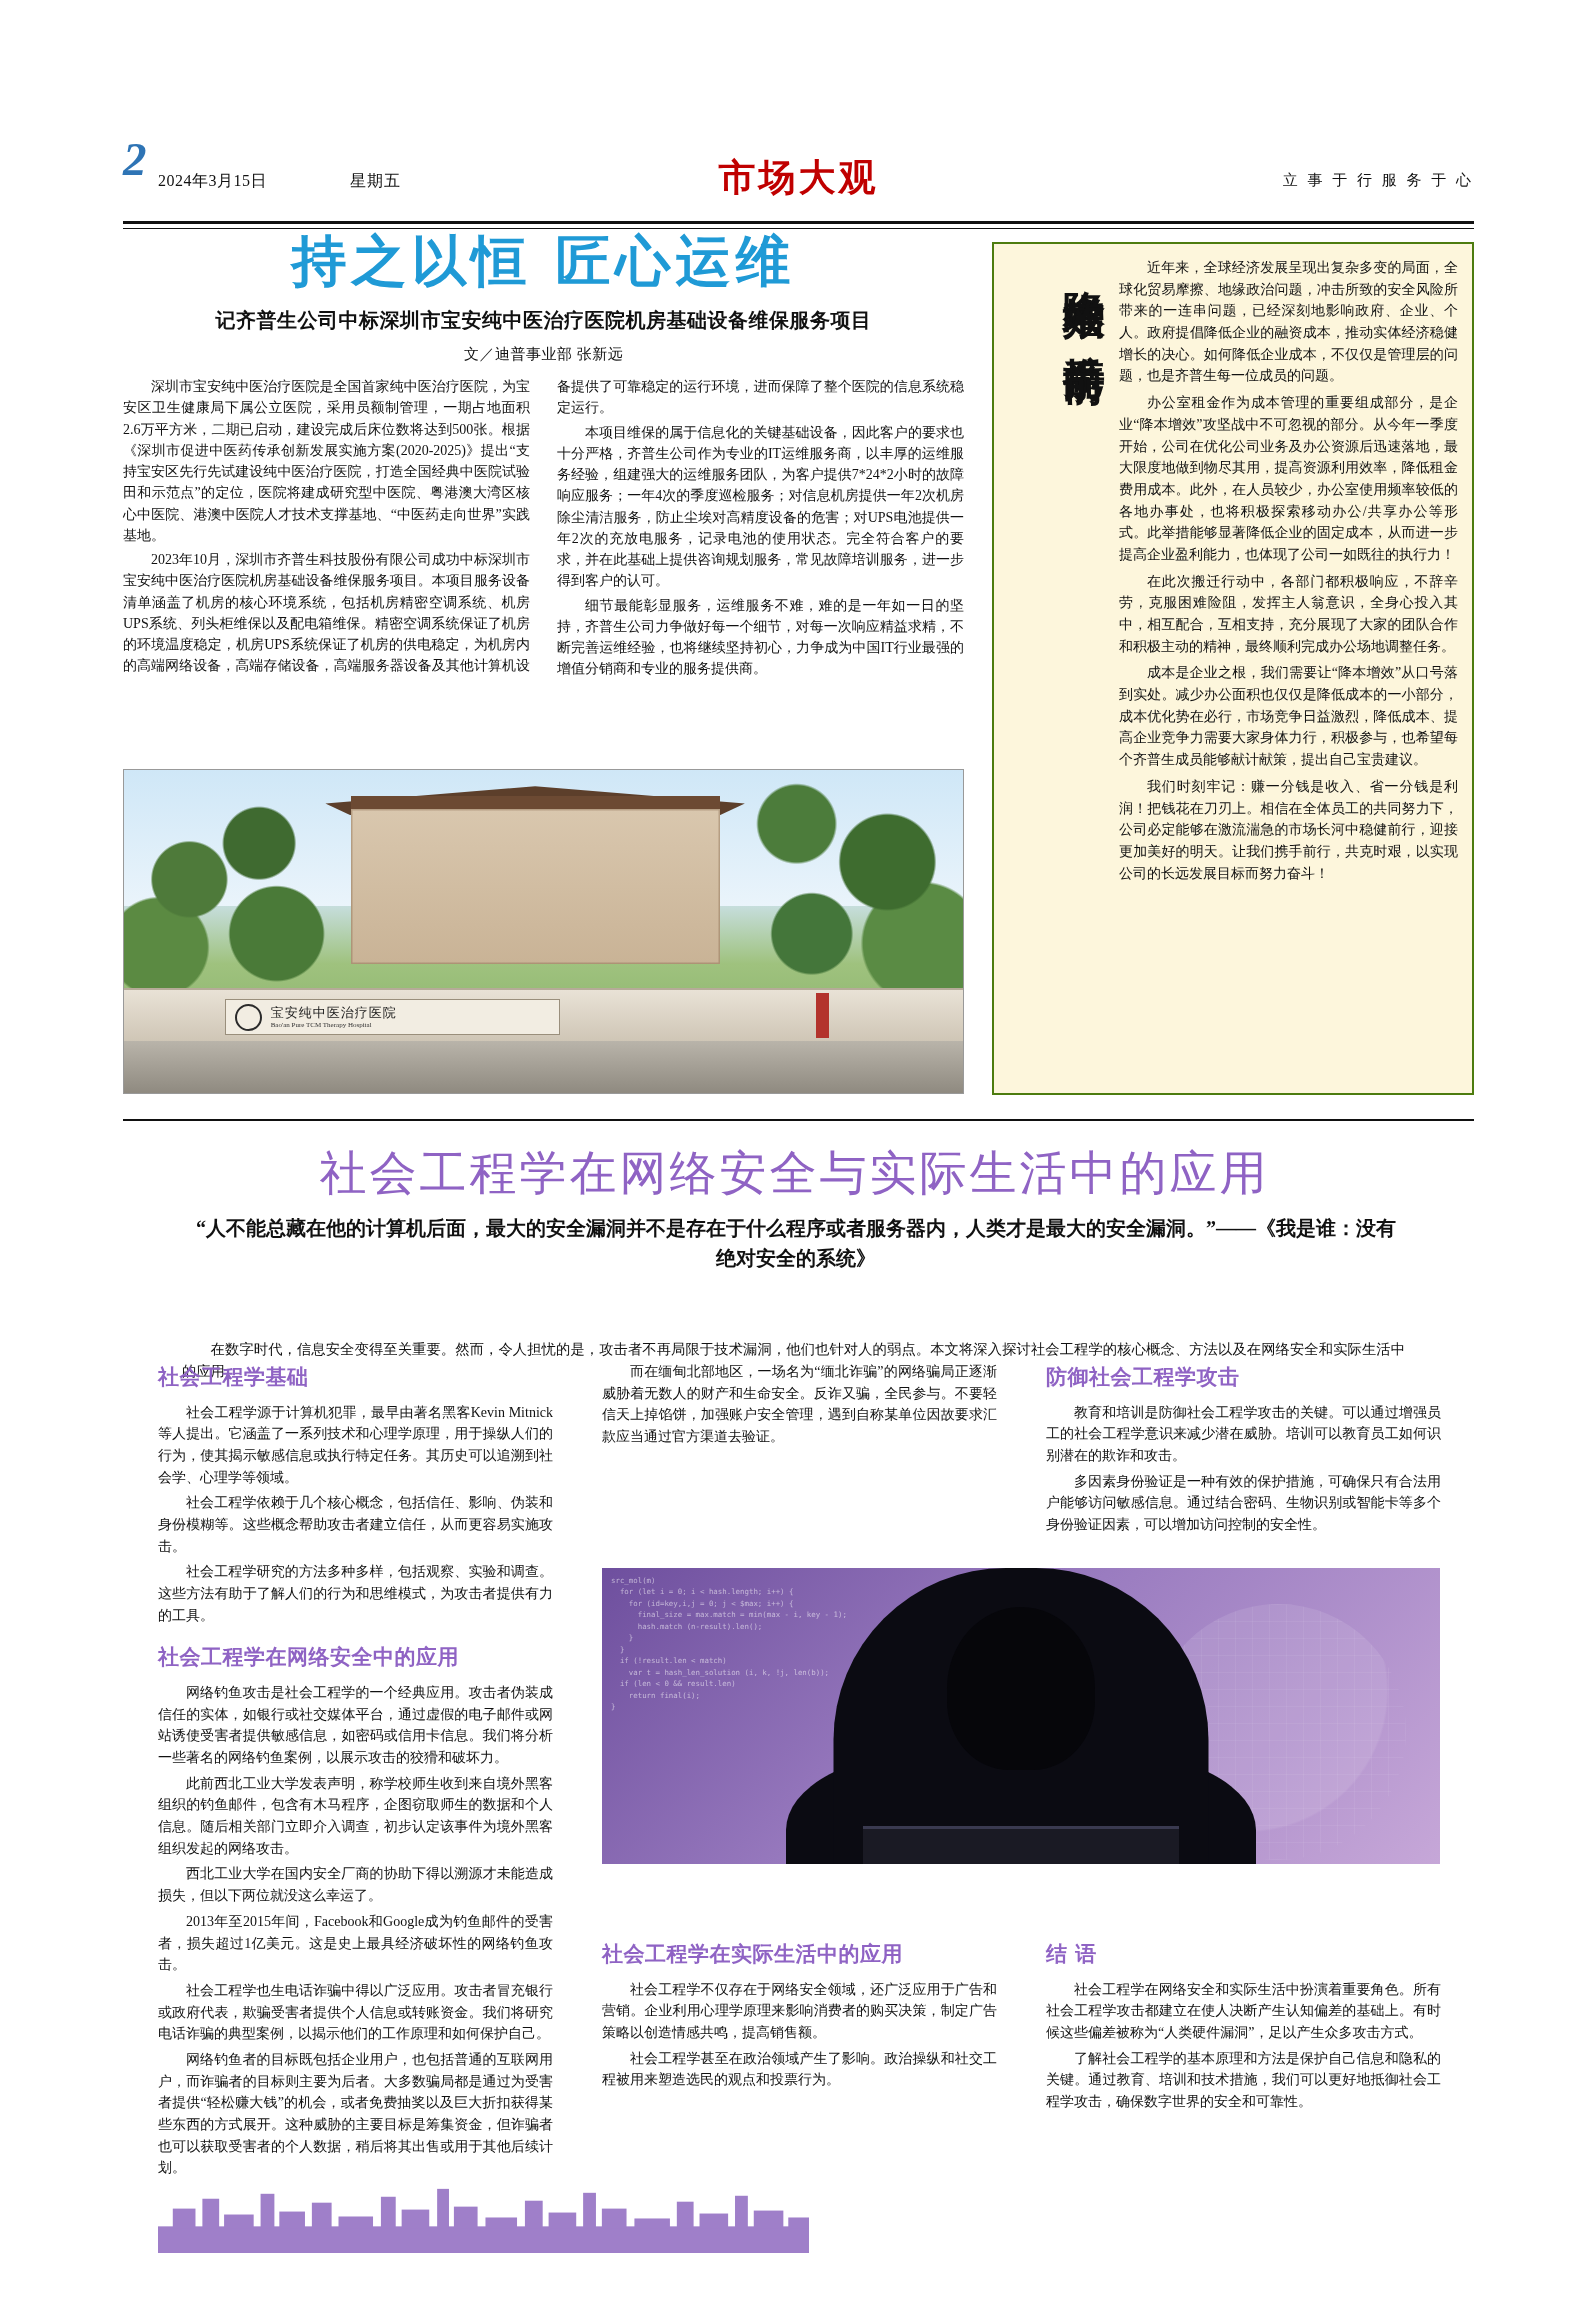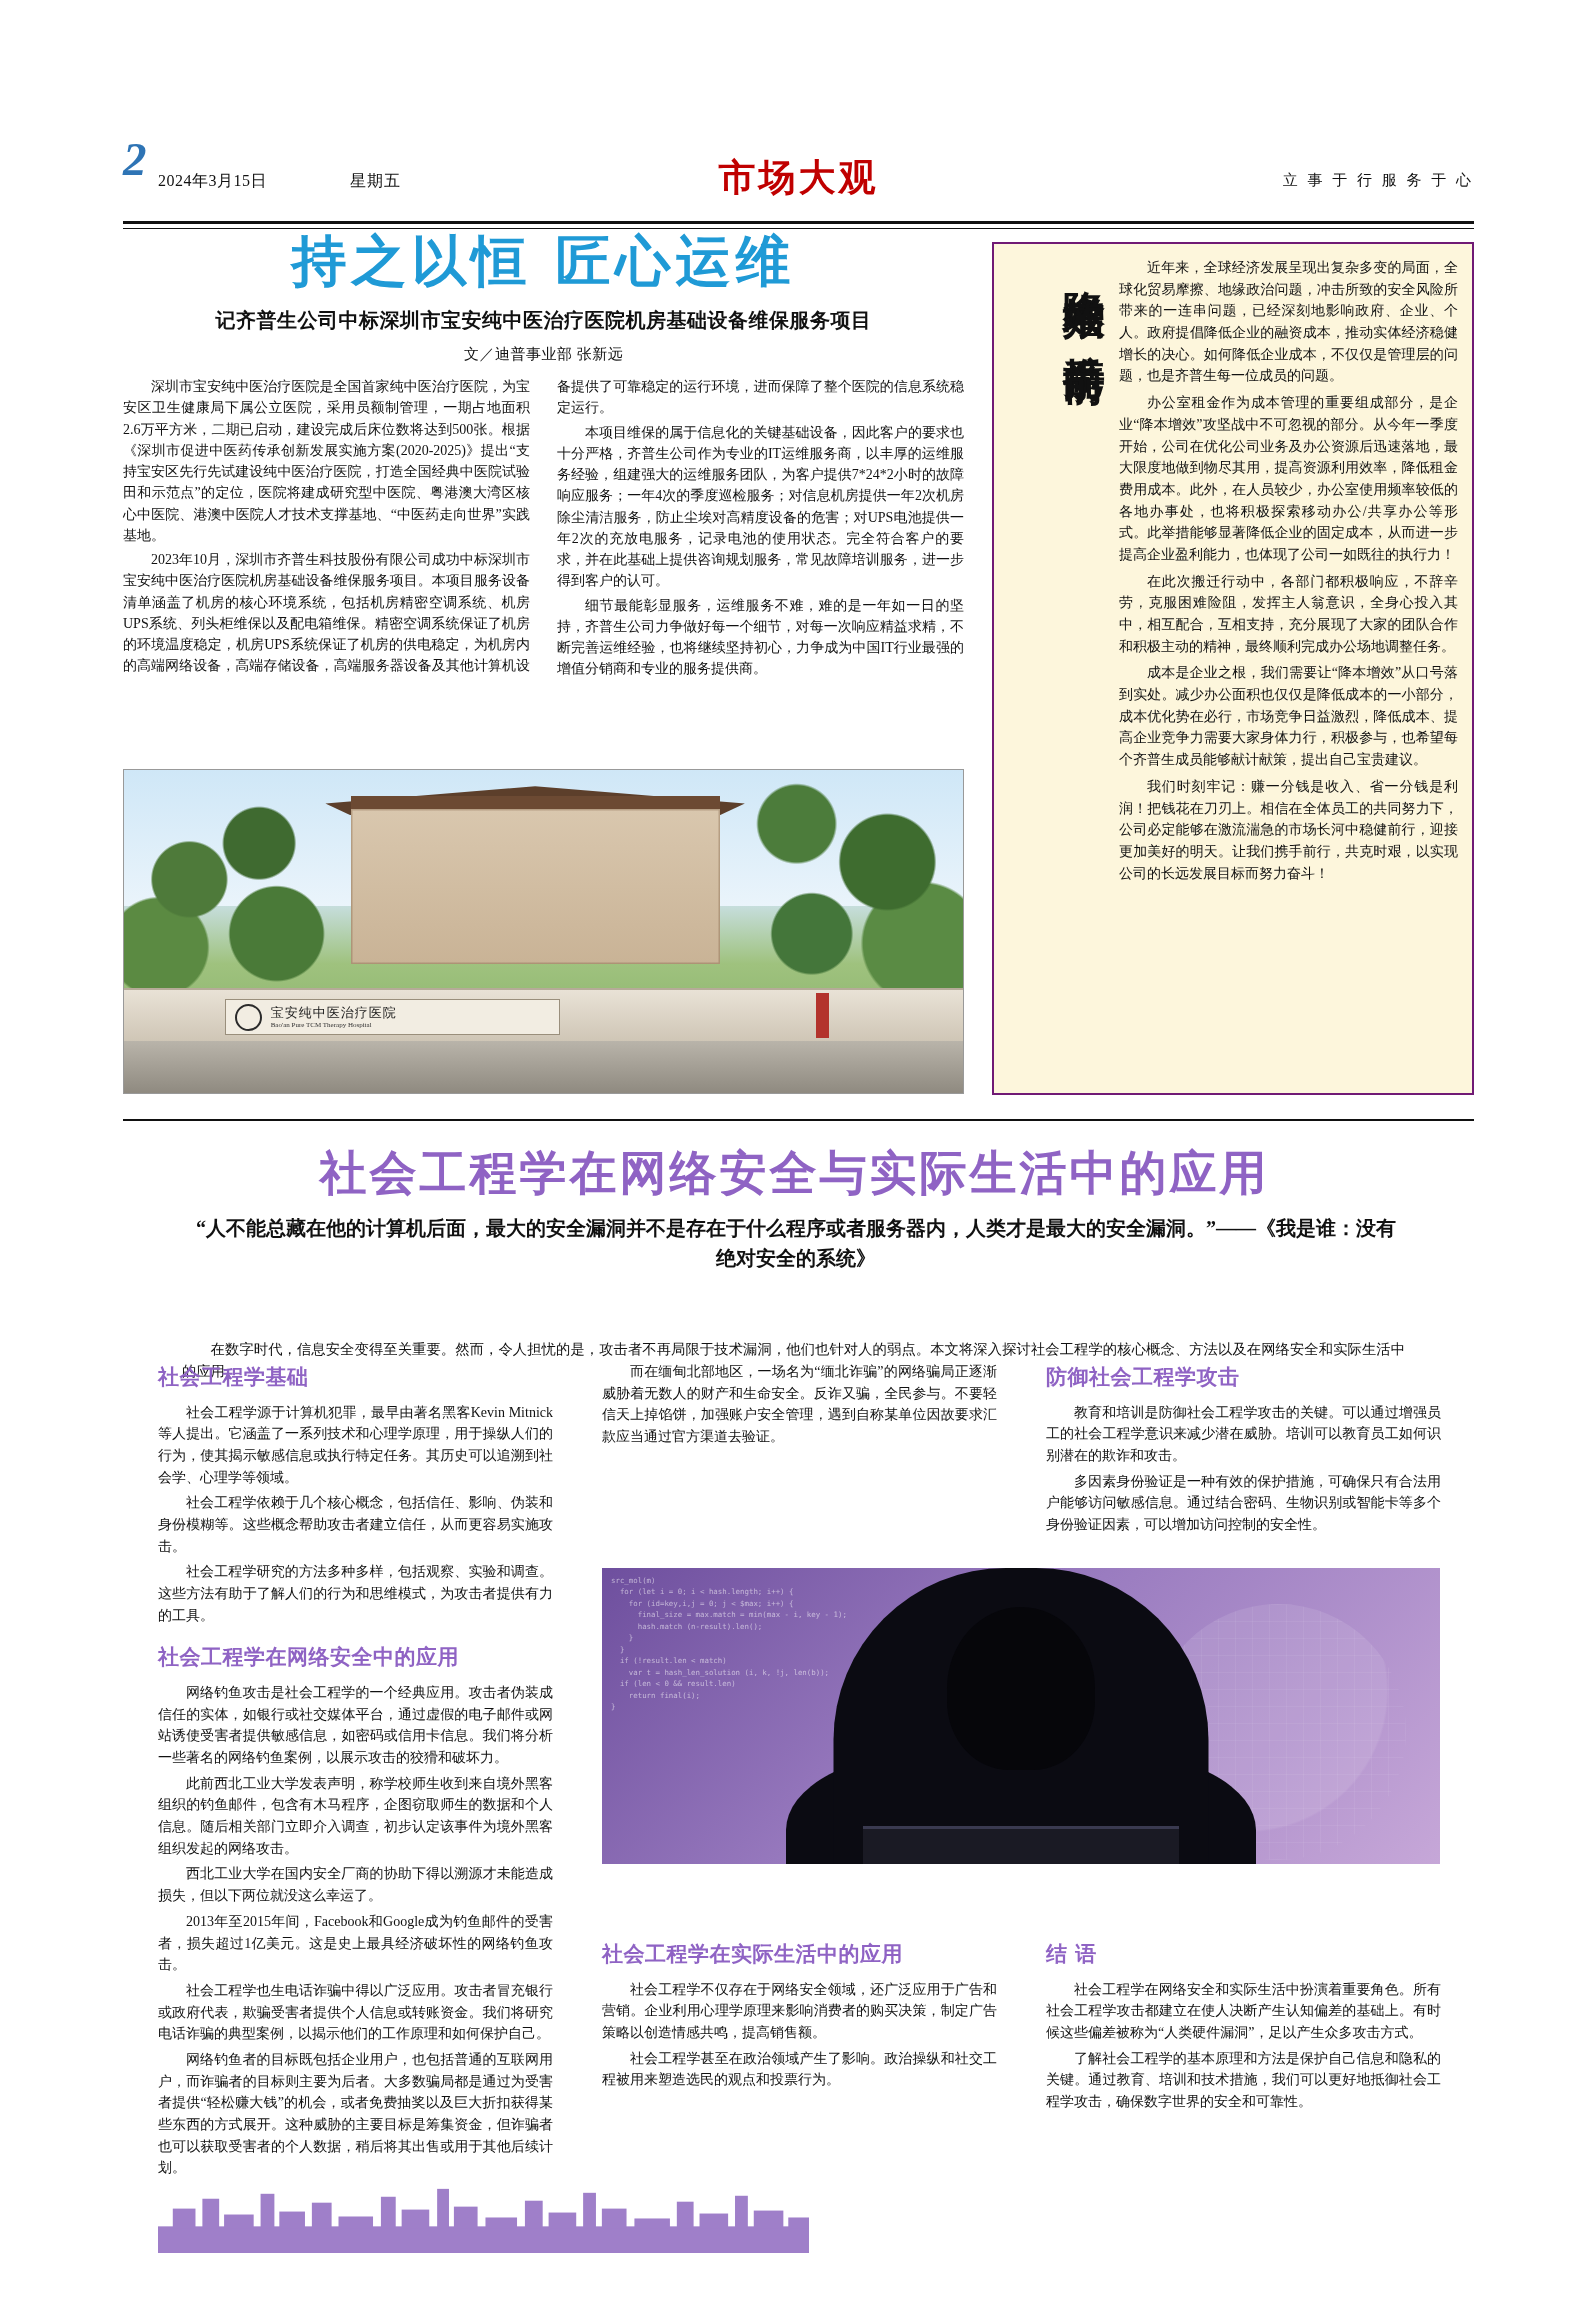--- a/index.html
+++ b/index.html
@@ -204,21 +204,21 @@
   }
 
   
   .yellow-box {
     position: absolute;
     left: 992px;
     top: 242px;
     width: 482px;
     height: 853px;
     background: #fdf6dc;
-    border: 2px solid #701a75;
+    border: 2px solid #4d7c0f;
     box-sizing: border-box;
     padding: 13px 14px;
     display: flex;
     gap: 12px;
   }
   .vert-title {
     width: 99px;
     writing-mode: vertical-rl;
     text-orientation: upright;
     font-family: "DejaVu Serif", "Liberation Serif", serif;
@@ -249,21 +249,21 @@
   }
 
   
   .feature-title {
     position: absolute;
     left: 0; right: 0;
     top: 1142px;
     text-align: center;
     font-family: "DejaVu Serif", "Liberation Serif", serif;
     font-size: 47px;
-    font-weight: bold;
+    font-weight: normal;
     color: #8f63c4;
     letter-spacing: 3px;
     white-space: nowrap;
   }
   .feature-quote {
     position: absolute;
     left: 187px;
     width: 1218px;
     top: 1213px;
     text-align: center;

